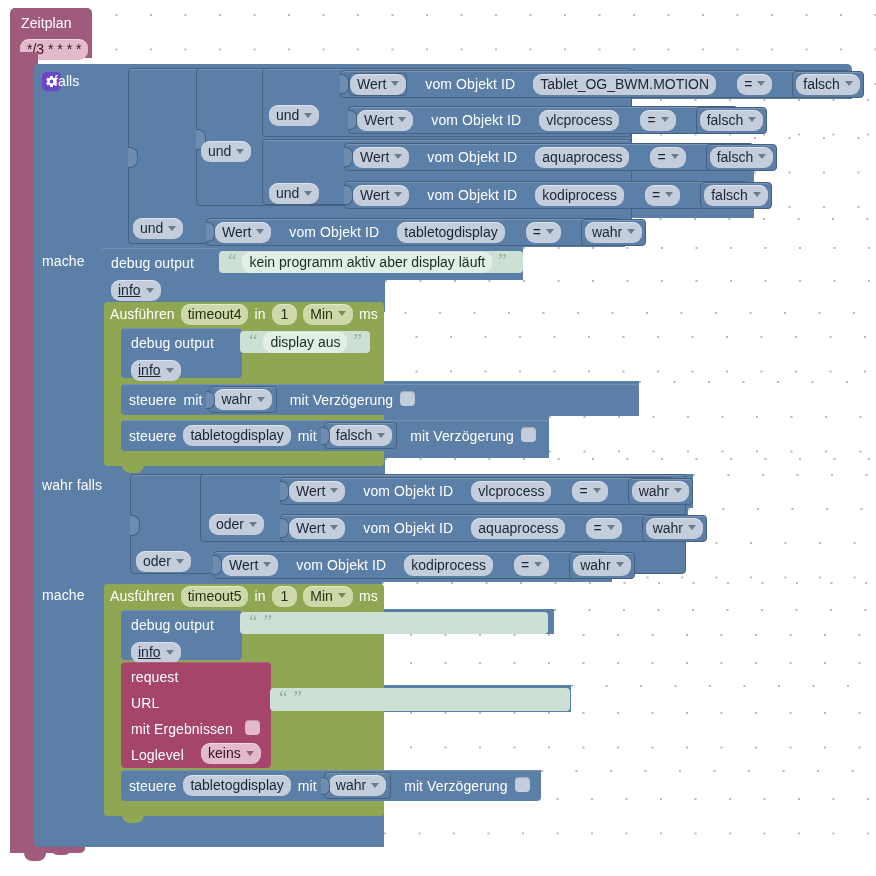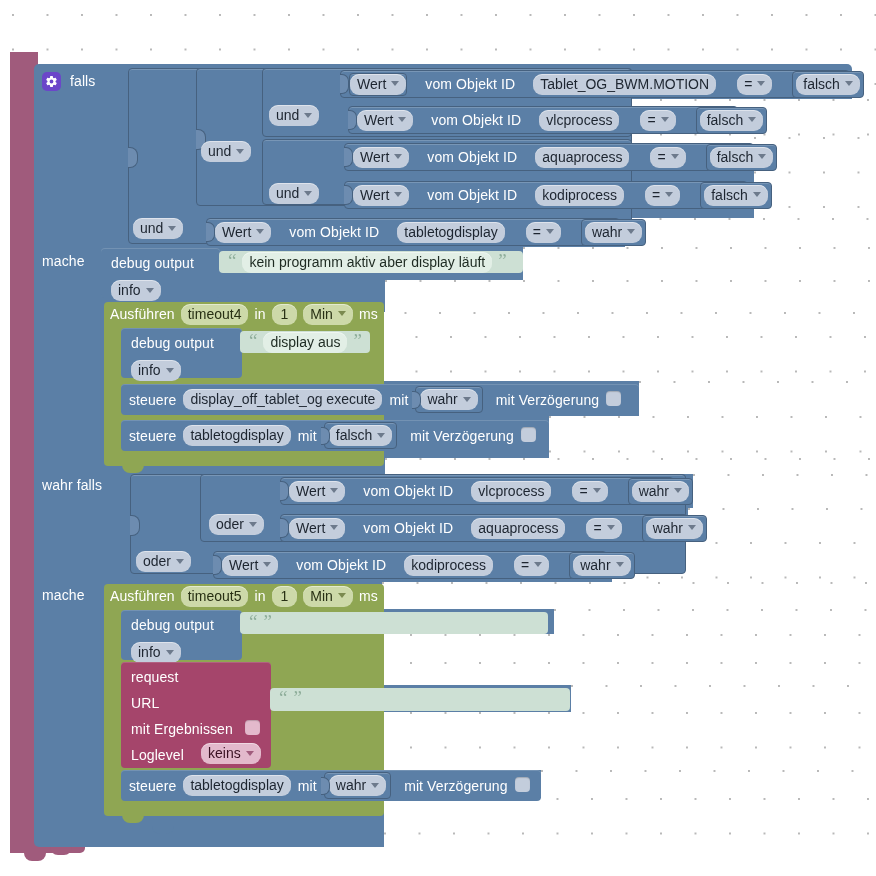--- a/index.html
+++ b/index.html
@@ -108,52 +108,56 @@
     border-radius:0 0 9px 9px;
   }
 
   
   #falls{left:34px;top:64px;width:818px;height:783px;border-radius:5px;}
   #falls-gear{
     position:absolute;left:8px;top:8px;width:19px;height:19px;
     border-radius:5px;background:#6b46c9;
     display:flex;align-items:center;justify-content:center;
   }
-  #falls-label{position:absolute;left:36px;top:10px;}
+  #falls-label{position:absolute;left:20px;top:10px;}
   #mache1{position:absolute;left:8px;top:190px;}
   #sonstfalls{position:absolute;left:8px;top:414px;}
   #mache2{position:absolute;left:8px;top:524px;}
 
   
   .cut{position:absolute;background:#ffffff;
     background-image:radial-gradient(circle at 1px 1px,#b8b8b8 1px,transparent 1.2px);
     background-size:34.5px 34.5px;}
 
   
   .stmt{border-radius:4px;box-shadow:0 1px 0 rgba(255,255,255,.15) inset;}
 
   .dbg-title{position:absolute;left:10px;top:8px;}
-  .dbg-level{position:absolute;left:10px;top:32px;}
+  .dbg-level{position:absolute;left:10px;top:32px;text-decoration:underline;}
 
   
   .strblk{
     background:#cde0d4;border-radius:4px;
     display:flex;align-items:center;gap:6px;padding:0 9px;
     box-sizing:border-box;
   }
   .quote{color:#8fae9b;font-size:19px;line-height:1;font-family:"Liberation Serif",serif;position:relative;top:-2px;}
 
   
   .olive-wrap{background:#8fa653;border-radius:4px;}
 </style>
 </head>
 <body>
 
 <div id="canvas">
 
+  <div class="blk c-sched" id="zeitplan">
+    <span class="lbl t">Zeitplan</span>
+    <span class="field pinkf f">*/3 * * * *</span>
+  </div>
   <div class="blk c-sched" id="sched-spine"></div>
   <div class="blk c-sched" id="sched-foot">
     <div class="bump c-sched" style="left:14px;top:18px;background:#a05b7c;"></div>
   </div>
 
   <div class="blk c-logic" id="falls">
     <div id="falls-gear">
       <svg width="13" height="13" viewBox="0 0 24 24" fill="#ffffff" aria-hidden="true">
         <path d="M19.4 13a7.6 7.6 0 0 0 .05-1 7.6 7.6 0 0 0-.05-1l2.1-1.6a.5.5 0 0 0 .12-.64l-2-3.46a.5.5 0 0 0-.6-.22l-2.48 1a7.3 7.3 0 0 0-1.73-1l-.37-2.6A.5.5 0 0 0 14 2h-4a.5.5 0 0 0-.49.42l-.37 2.6a7.3 7.3 0 0 0-1.73 1l-2.48-1a.5.5 0 0 0-.6.22l-2 3.46a.5.5 0 0 0 .12.64L4.55 11a7.6 7.6 0 0 0 0 2l-2.1 1.6a.5.5 0 0 0-.12.64l2 3.46a.5.5 0 0 0 .6.22l2.48-1a7.3 7.3 0 0 0 1.73 1l.37 2.6A.5.5 0 0 0 10 22h4a.5.5 0 0 0 .49-.42l.37-2.6a7.3 7.3 0 0 0 1.73-1l2.48 1a.5.5 0 0 0 .6-.22l2-3.46a.5.5 0 0 0-.12-.64zM12 15.5A3.5 3.5 0 1 1 15.5 12 3.5 3.5 0 0 1 12 15.5z"></path>
       </svg>
@@ -305,21 +309,20 @@
   </div>
   <div class="blk strblk" style="left:240px;top:331px;width:130px;height:22px;">
     <span class="quote">“</span>
     <span class="field mint">display aus</span>
     <span class="quote">”</span>
   </div>
 
   <div class="blk c-logic stmt" style="left:121px;top:384px;width:518px;height:31px;">
     <div class="row" style="gap:7px;">
       <span class="lbl">steuere</span>
-      <span class="field">display_off_tablet_og execute</span>
       <span class="lbl">mit</span>
       <span class="framed" style="padding:2px 4px;position:relative;">
         <span class="notch" style="left:-4px;height:16px;"></span>
         <span class="field"><span>wahr</span><i class="arrow"></i></span>
       </span>
       <span class="lbl" style="margin-left:6px;">mit Verzögerung</span>
       <span class="cbox"></span>
     </div>
   </div>
 

